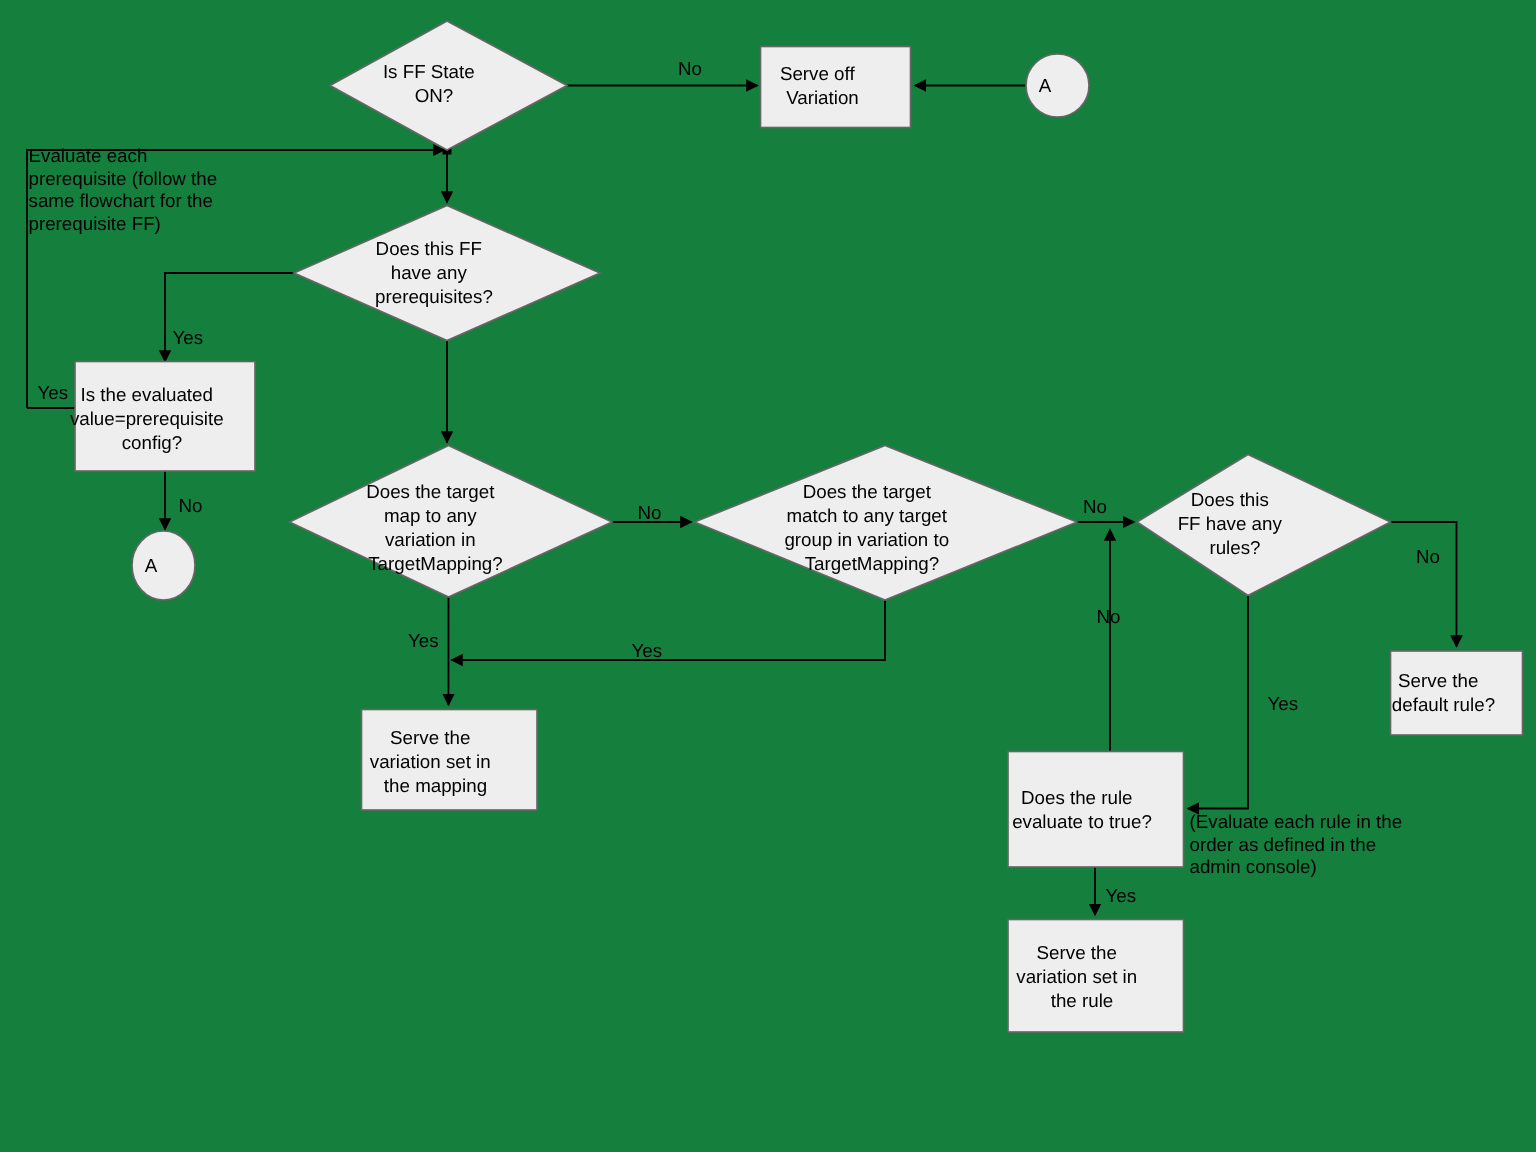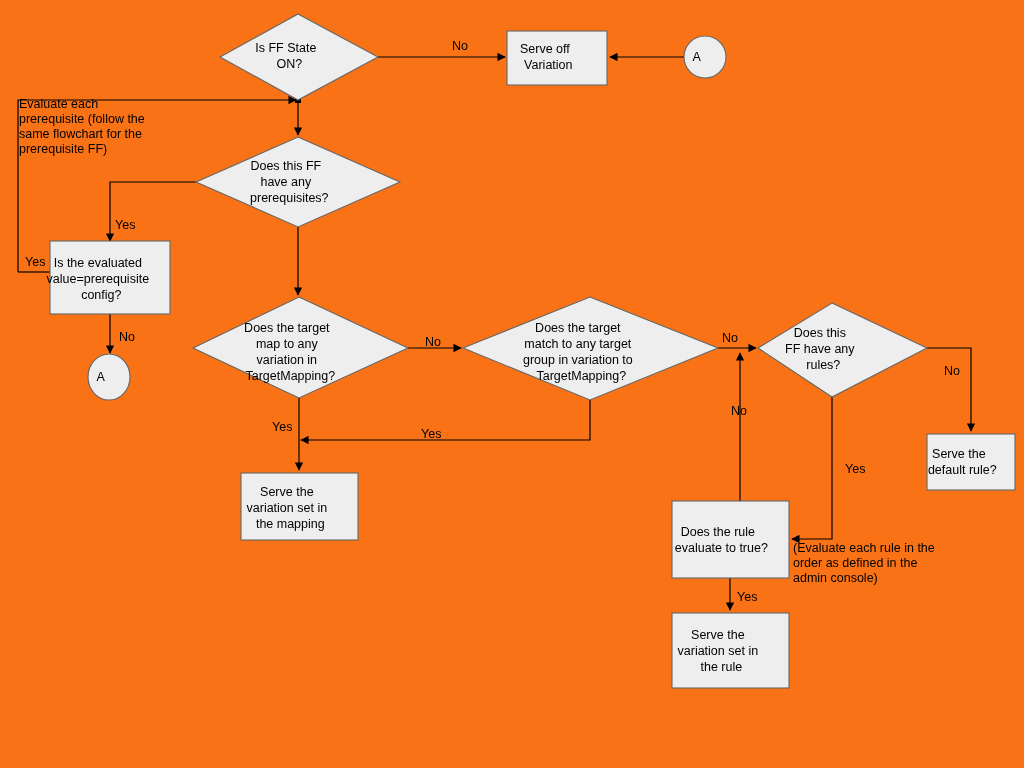--- a/index.html
+++ b/index.html
@@ -11,21 +11,21 @@
   body {
     font-family: "Liberation Sans", sans-serif;
     width: 1024px;
     height: 768px;
     overflow: hidden;
   }
   #canvas {
     position: relative;
     width: 1024px;
     height: 768px;
-    background: #f97316;
+    background: #15803d;
     text-align: center;
   }
   svg.flow {
     position: absolute;
     left: 0;
     top: 0;
     width: 1024px;
     height: 768px;
   }
   .node-text {

